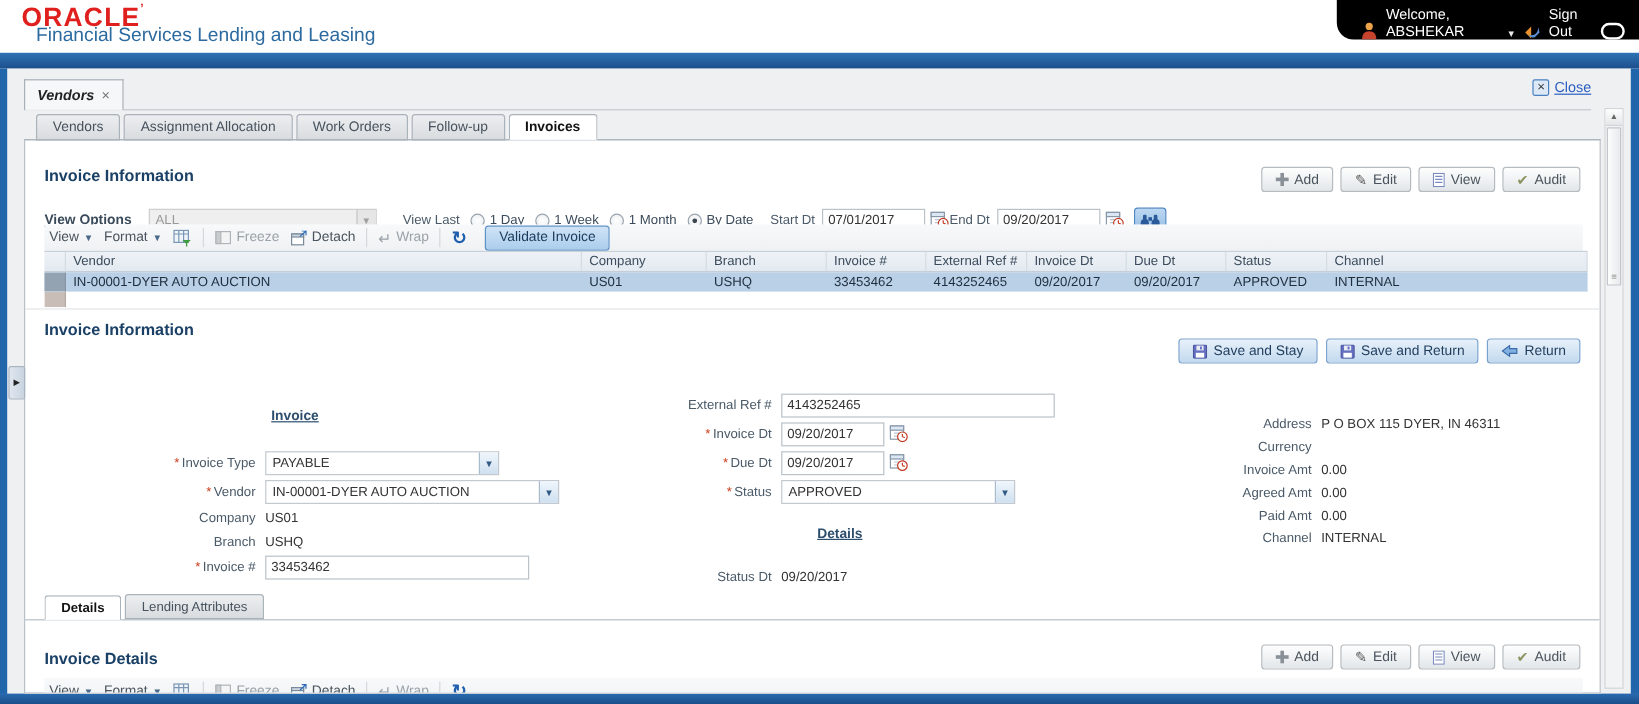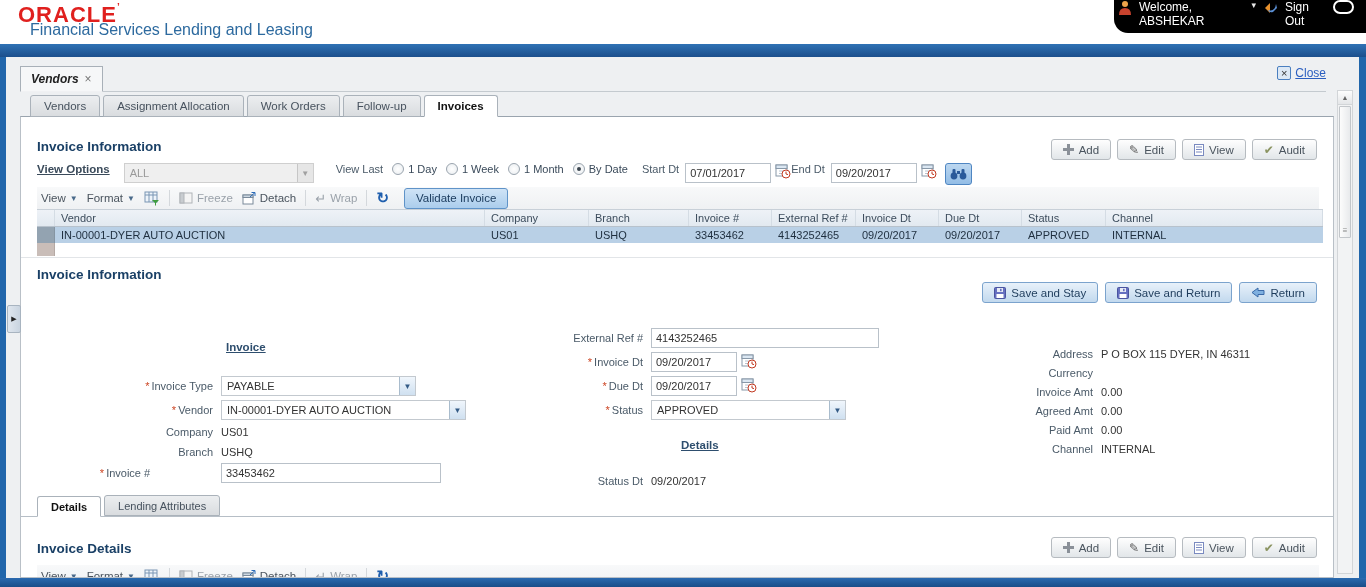--- a/index.html
+++ b/index.html
@@ -4,21 +4,21 @@
 <style>
   * { margin:0; padding:0; box-sizing:border-box; }
   body { background:#fff; font-family:"Liberation Sans", sans-serif; }
   .screen { position:relative; width:1366px; height:587px; background:#eef0f2; overflow:hidden; font-size:11px; color:#333; }
 
   
   .masthead { position:absolute; top:0; left:0; right:0; height:44px; background:#fff; }
   .oracle-logo { position:absolute; top:2px; left:18px; font-size:22px; font-weight:bold; color:#e0201e; letter-spacing:1px; }
   .oracle-tm { font-size:10px; vertical-align:top; }
   .product-name { position:absolute; top:21px; left:30px; font-size:16px; color:#2d6a9f; }
-  .user-bar { position:absolute; top:0; right:0; width:252px; height:33px; background:#000; border-bottom-left-radius:14px; display:flex; align-items:flex-start; gap:7px; padding:0 12px 0 4px; color:#fff; }
+  .user-bar { position:absolute; top:0; right:0; width:252px; height:33px; background:#000; border-bottom-left-radius:14px; display:flex; align-items:flex-end; gap:7px; padding:0 12px 0 20px; color:#fff; }
   .user-bar .welcome { font-size:12px; cursor:pointer; }
   .user-bar .caret { font-size:9px; color:#e8e8e8; }
   .user-bar .signout { font-size:12px; color:#fff; cursor:pointer; text-decoration:none; }
   .oval-ind { width:24px; height:14px; border:2px solid #fff; border-radius:8px; background:#000; }
   .blue-band { position:absolute; top:44px; left:0; right:0; height:13px; background:linear-gradient(#2f72b5,#1c4f8c); }
 
   
   .left-stripe { position:absolute; top:57px; left:0; bottom:0; width:6px; background:#2166ab; }
   .right-stripe { position:absolute; top:57px; right:0; bottom:0; width:7px; background:#2166ab; }
   .bottom-bar { position:absolute; left:0; right:0; bottom:0; height:9px; background:linear-gradient(#2a6ab0,#1a4d88); }
@@ -43,21 +43,21 @@
   .btn { display:inline-flex; align-items:center; gap:5px; height:21px; padding:0 11px; border:1px solid #b6bbc0; border-radius:3px; background:linear-gradient(#fefefe,#e2e6e9); color:#4a545e; font-size:11.5px; cursor:pointer; }
   .btn-blue { background:linear-gradient(#e8f1fa,#c2d9ee); border-color:#7ba3cd; color:#1e3c5c; }
   .btn-validate { background:linear-gradient(#cfe3f6,#abcdec); border-color:#5f93c8; color:#1a3a5c; }
   .ico { display:inline-flex; align-items:center; justify-content:center; }
   .ico-pencil { color:#555; font-size:12px; }
   .ico-check { color:#8a9360; font-size:12px; }
   .ico-wrap { color:#9aa2aa; font-size:13px; }
   .ico-refresh { color:#1f5fae; font-size:15px; font-weight:bold; }
 
   
-  .controls-row { position:absolute; left:16px; top:46px; display:flex; align-items:flex-start; }
+  .controls-row { position:absolute; left:16px; top:56px; display:flex; align-items:center; }
   .vo-label { font-weight:bold; text-decoration:underline; color:#3a4a5a; font-size:11.5px; cursor:pointer; }
   .ddl { display:flex; align-items:center; height:20px; border:1px solid #c3c9cf; background:#fff; }
   .ddl .ddl-text { flex:1; padding:0 5px; white-space:nowrap; overflow:hidden; }
   .ddl .ddl-btn { width:16px; height:100%; display:flex; align-items:center; justify-content:center; border-left:1px solid #a9bccd; background:linear-gradient(#f0f6fc,#cfe0f0); color:#335a85; font-size:8px; cursor:pointer; }
   .ddl.disabled { background:#efefef; border-color:#cfcfcf; }
   .ddl.disabled .ddl-text { color:#999; }
   .ddl.disabled .ddl-btn { background:#e6e6e6; border-left-color:#c6c6c6; color:#a0a0a0; }
   .radio { display:inline-flex; align-items:center; gap:4px; margin-left:9px; cursor:pointer; color:#3a4a5a; }
   .rb { width:12px; height:12px; border-radius:50%; border:1px solid #9aa4ae; background:radial-gradient(#fff,#e8ecef); position:relative; }
   .radio.on .rb::after { content:""; position:absolute; left:3px; top:3px; width:4px; height:4px; border-radius:50%; background:#3c4650; }
@@ -395,21 +395,21 @@
       </div>
       <div class="frow" style="height:20px;">
         <span class="flab" style="width:184px;">Company</span>
         <span class="roval">US01</span>
       </div>
       <div class="frow" style="height:19px;">
         <span class="flab" style="width:184px;">Branch</span>
         <span class="roval">USHQ</span>
       </div>
       <div class="frow" style="height:24px;">
-        <span class="flab" style="width:184px;text-align:center;"><span class="req">*</span><span>Invoice #</span></span>
+        <span class="flab" style="width:184px;"><span class="req">*</span><span>Invoice #</span></span>
         <input class="ti" style="width: 220px;" value="33453462">
       </div>
     </div>
 
     <div class="fcol" style="left:470px; top:208px; width:420px;">
       <div class="frow" style="height:25px;">
         <span class="flab" style="width:160px;">External Ref #</span>
         <input class="ti" style="width: 228px;" value="4143252465">
       </div>
       <div class="frow" style="height:24px;">

